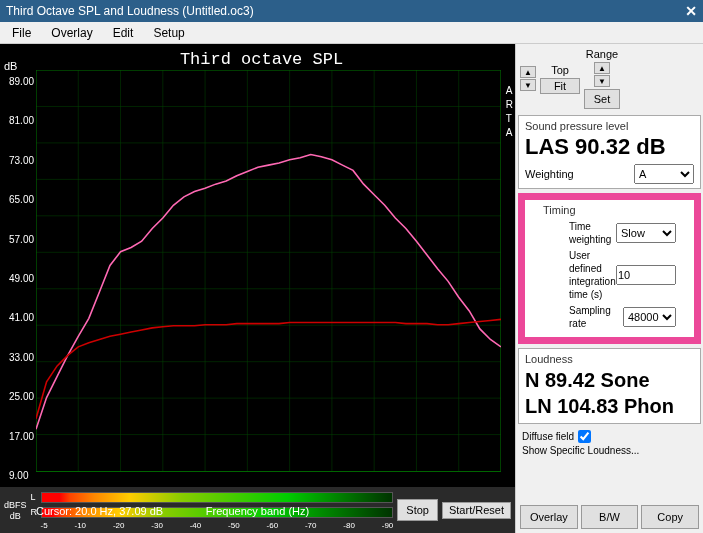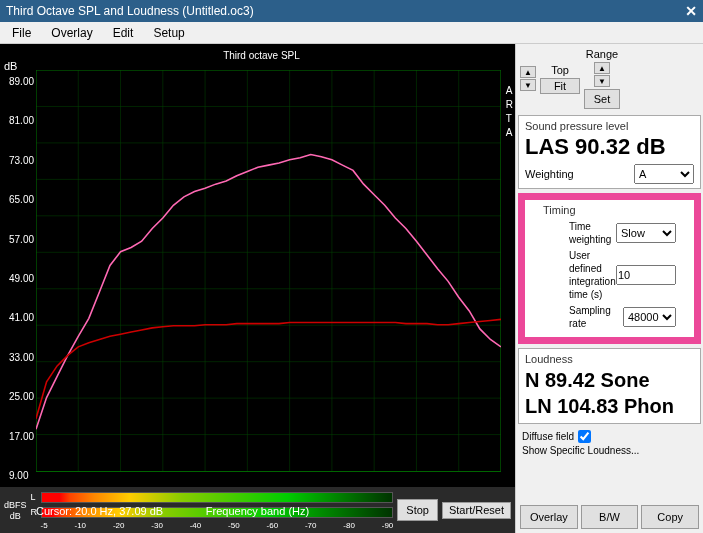--- a/index.html
+++ b/index.html
@@ -57,27 +57,28 @@
       flex: 1;
       background: #000;
       position: relative;
       display: flex;
       flex-direction: column;
     }
 
     .chart-title {
       color: white;
       text-align: center;
-      font-size: 10px;
+      font-size: 17px;
       padding: 4px 0 2px 8px;
       position: absolute;
       width: 100%;
       top: 2px;
       left: 0;
       z-index: 2;
+      font-family: Liberation Mono, monospace;
     }
 
     .db-label {
       position: absolute;
       top: 16px;
       left: 4px;
       color: white;
       font-size: 11px;
       z-index: 3;
     }

